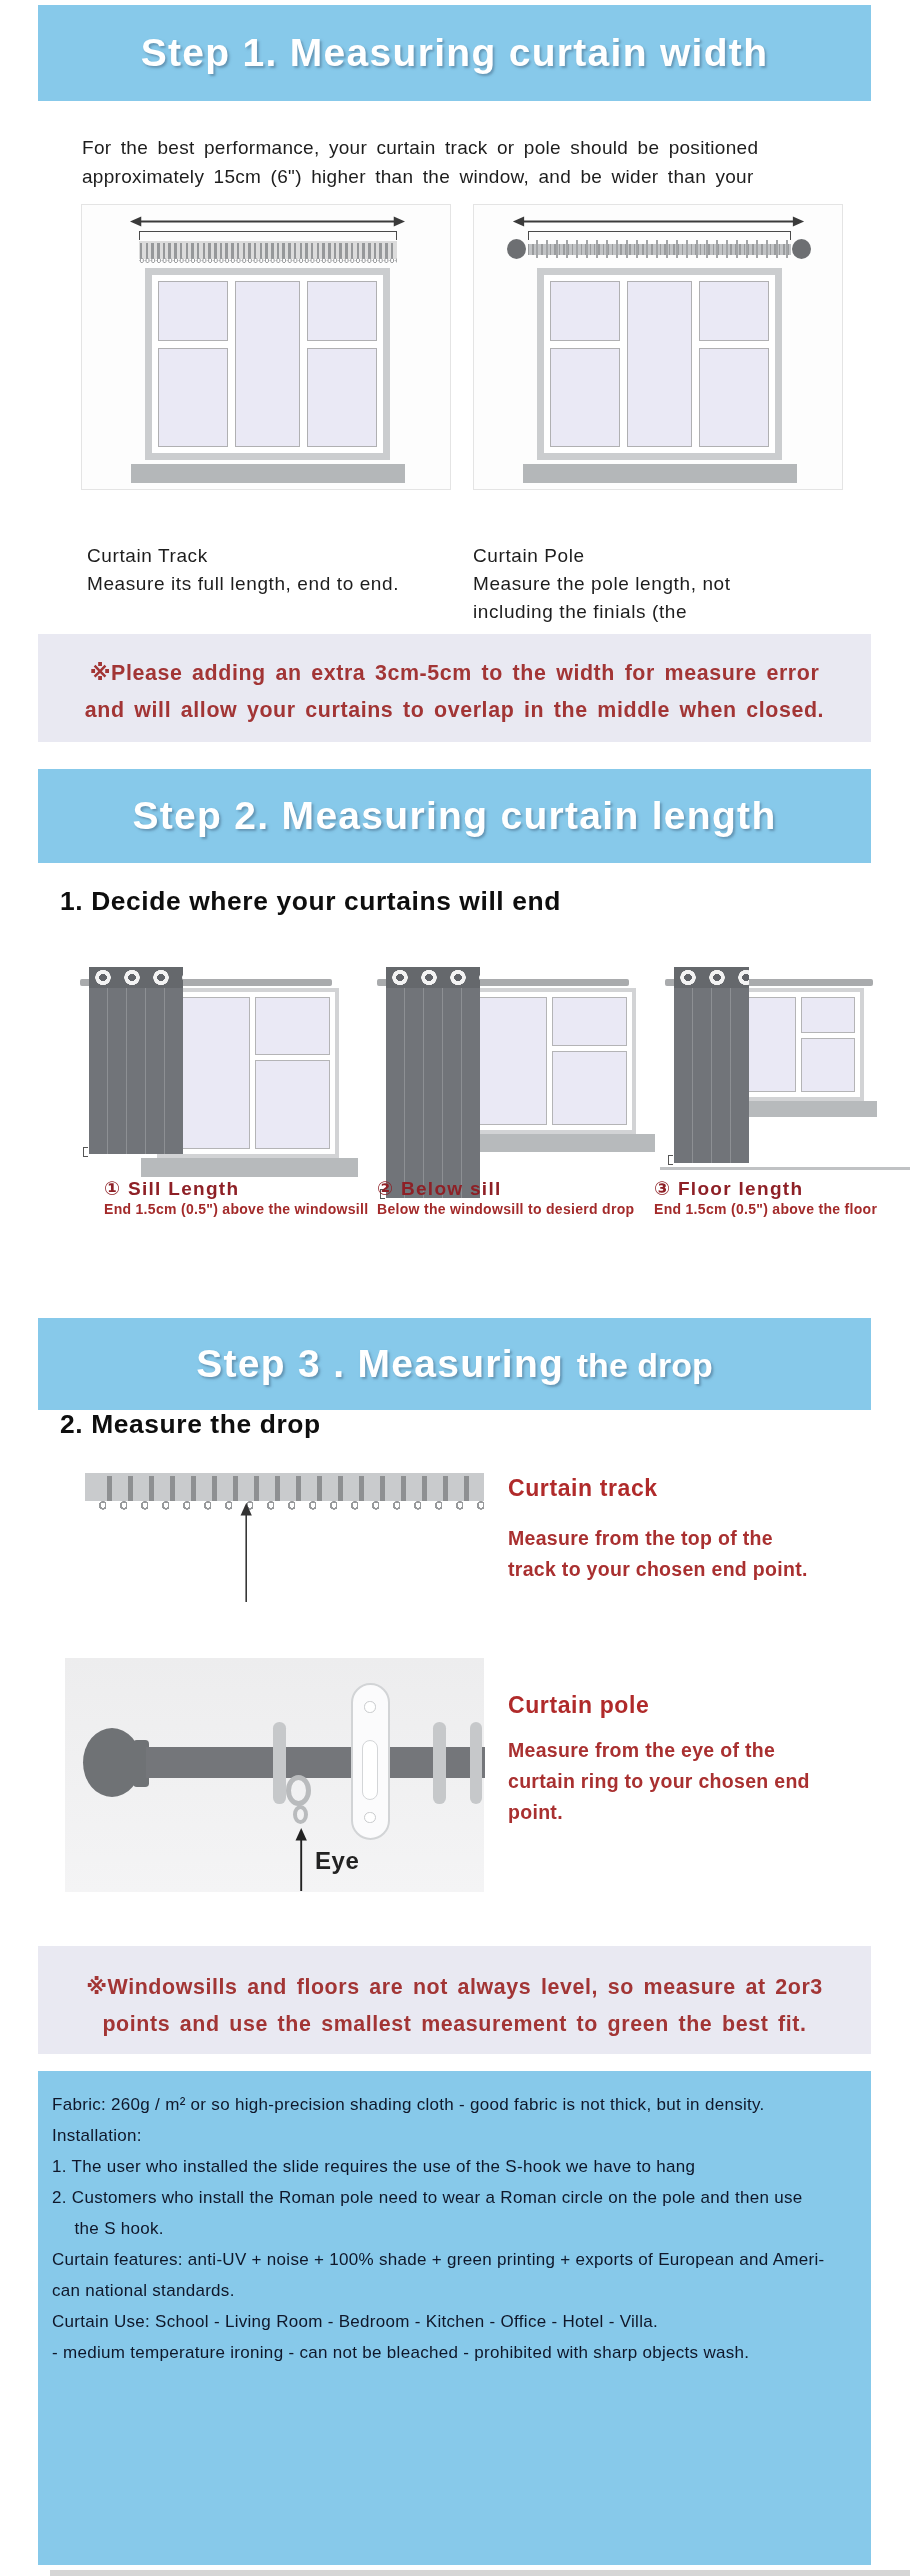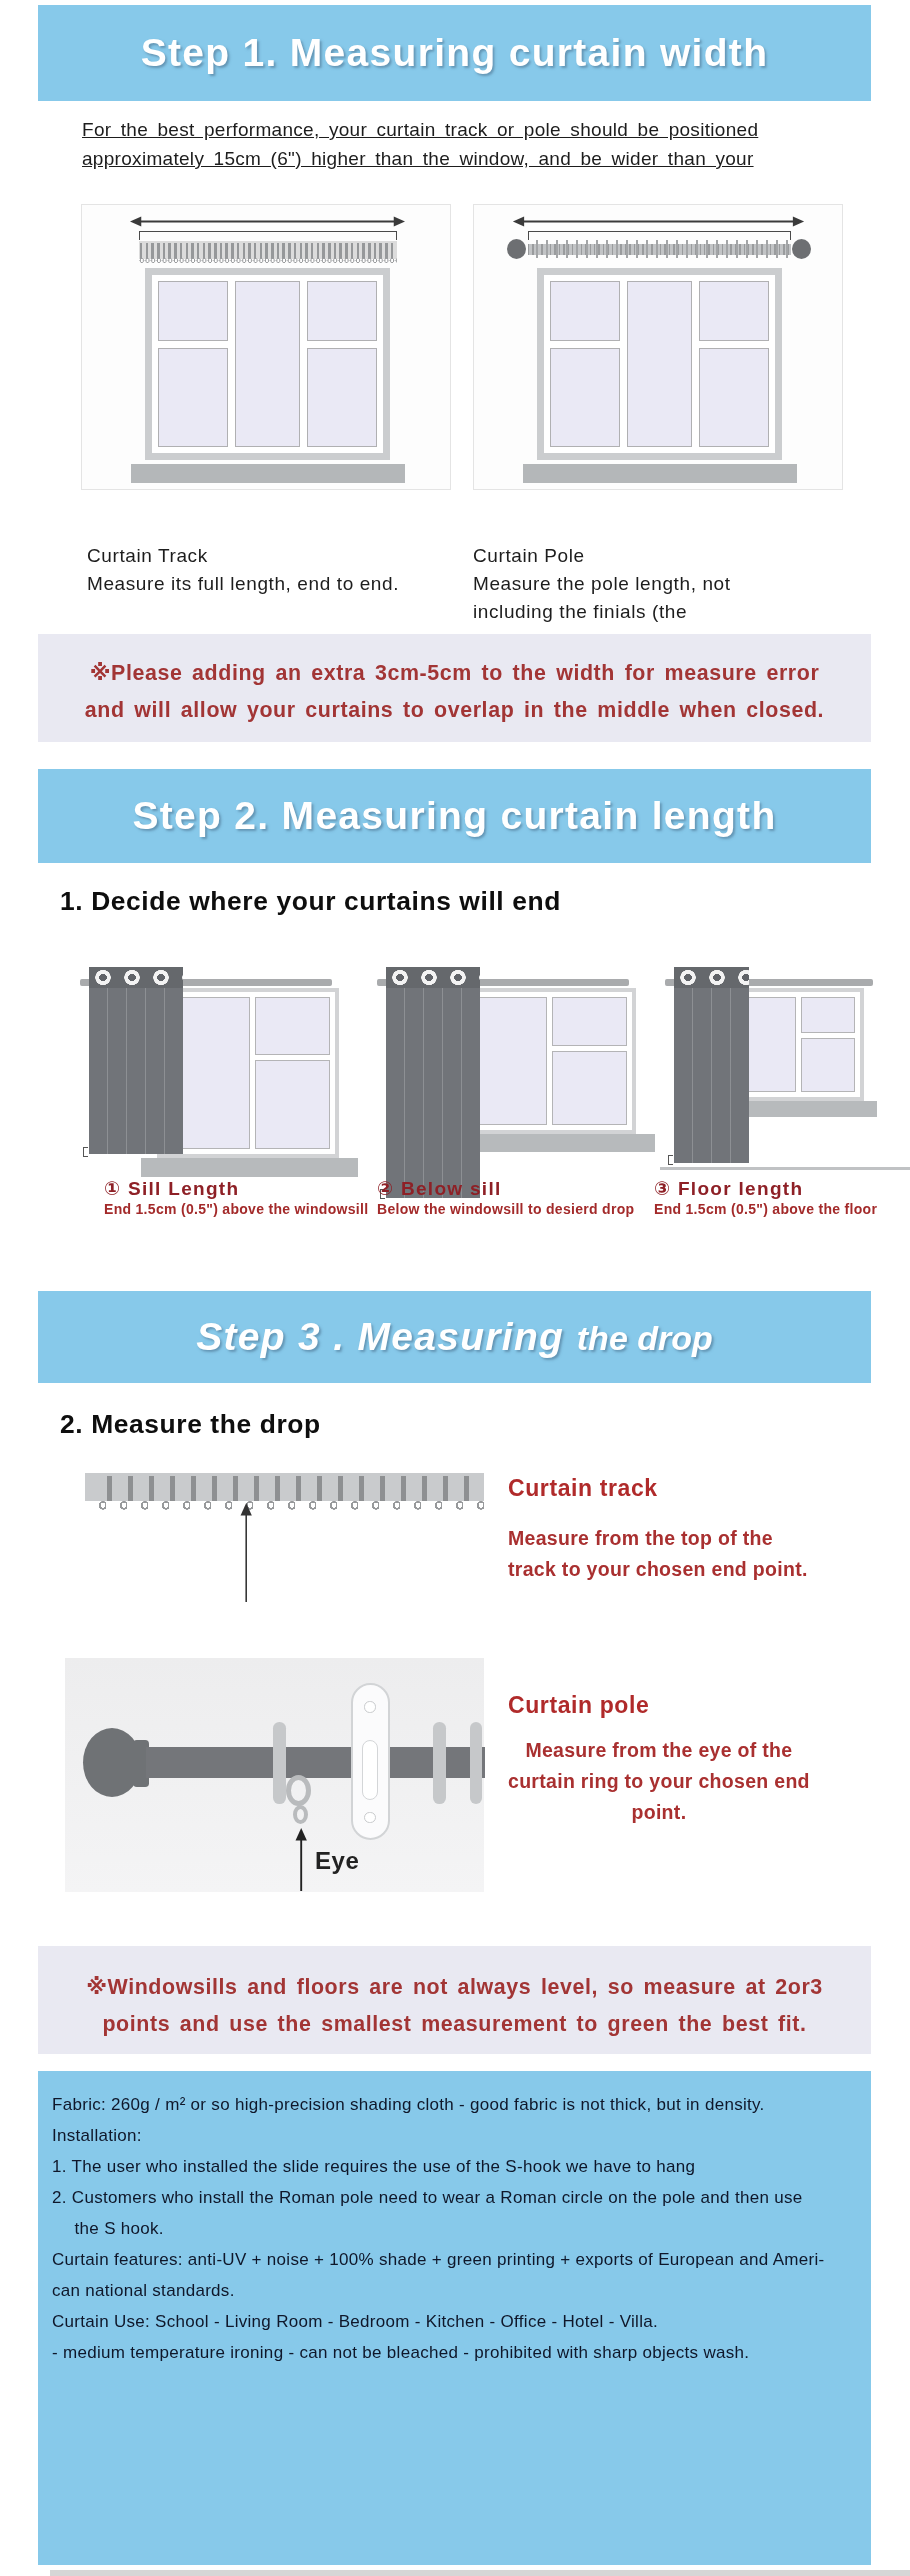--- a/index.html
+++ b/index.html
@@ -113,21 +113,21 @@
 </style>
 </head>
 <body>
 
 <div class="page">
 
   <div class="banner" style="top:5px; height:96px;">
     <div class="hdr">Step 1. Measuring curtain width</div>
   </div>
 
-  <div class="para" style="left:82px; top:115px;text-decoration:underline;">
+  <div class="para" style="left:82px; top:133px;">
     <div>For the best performance, your curtain track or pole should be positioned</div>
     <div>approximately 15cm (6") higher than the window, and be wider than your</div>
   </div>
 
   <div class="winbox" style="left:81px;">
     <svg class="dblarrow" style="left:47px; top:8.8px;" width="277" height="15" viewBox="0 0 440 24">
       <line x1="14" y1="12" x2="426" y2="12" stroke="#3a3a3a" stroke-width="3"></line>
       <polygon points="0,12 18,4 18,20" fill="#3a3a3a"></polygon>
       <polygon points="440,12 422,4 422,20" fill="#3a3a3a"></polygon>
     </svg>
@@ -244,21 +244,21 @@
     <div class="c-sill" style="left:53px; top:138px; width:164px; height:16.4px;"></div>
     <div class="c-curtain" style="left:14px; top:3.8px; width:75px; height:196px;">
       <div class="c-grommets"></div>
     </div>
     <div class="c-floor" style="left:0; top:204px; width:250px; height:3.1px;"></div>
     <div class="c-mark" style="left:7.5px; top:192px;"></div>
   </div>
   <div class="opt-label" style="left:654px; top:1177px;">③ Floor length</div>
   <div class="opt-desc" style="left:654px; top:1201px;">End 1.5cm (0.5") above the floor</div>
 
-  <div class="banner" style="top:1291px; height:92px;font-style:italic;">
+  <div class="banner" style="top:1318px; height:92px;">
     <div class="hdr">
       <span>Step 3 . Measuring</span><span class="hdr-sub">the drop</span>
     </div>
   </div>
 
   <div class="subhead" style="left:60px; top:1409px;">2. Measure the drop</div>
 
   <div class="t3-band">
     <div class="bars"></div>
   </div>
@@ -289,21 +289,21 @@
     <div class="pb-hangring"></div>
     <div class="pb-eye"></div>
     <svg style="position:absolute; left:228px; top:170px;" width="16.4" height="63" viewBox="0 0 26 100">
       <line x1="13" y1="16" x2="13" y2="100" stroke="#222" stroke-width="3"></line>
       <polygon points="13,0 4,20 22,20" fill="#222"></polygon>
     </svg>
     <div class="eye-label">Eye</div>
   </div>
 
   <div class="red-title" style="left:508px; top:1692px;">Curtain pole</div>
-  <div class="red-body" style="left:508px; top:1735px;text-align:center;">
+  <div class="red-body" style="left:508px; top:1735px;">
     <div>Measure from the eye of the</div>
     <div>curtain ring to your chosen end</div>
     <div>point.</div>
   </div>
 
   <div class="note" style="top:1946px; height:108px; padding-top:22.6px;">
     <div class="nline">※Windowsills and floors are not always level, so measure at 2or3</div>
     <div class="nline">points and use the smallest measurement to green the best fit.</div>
   </div>
 

